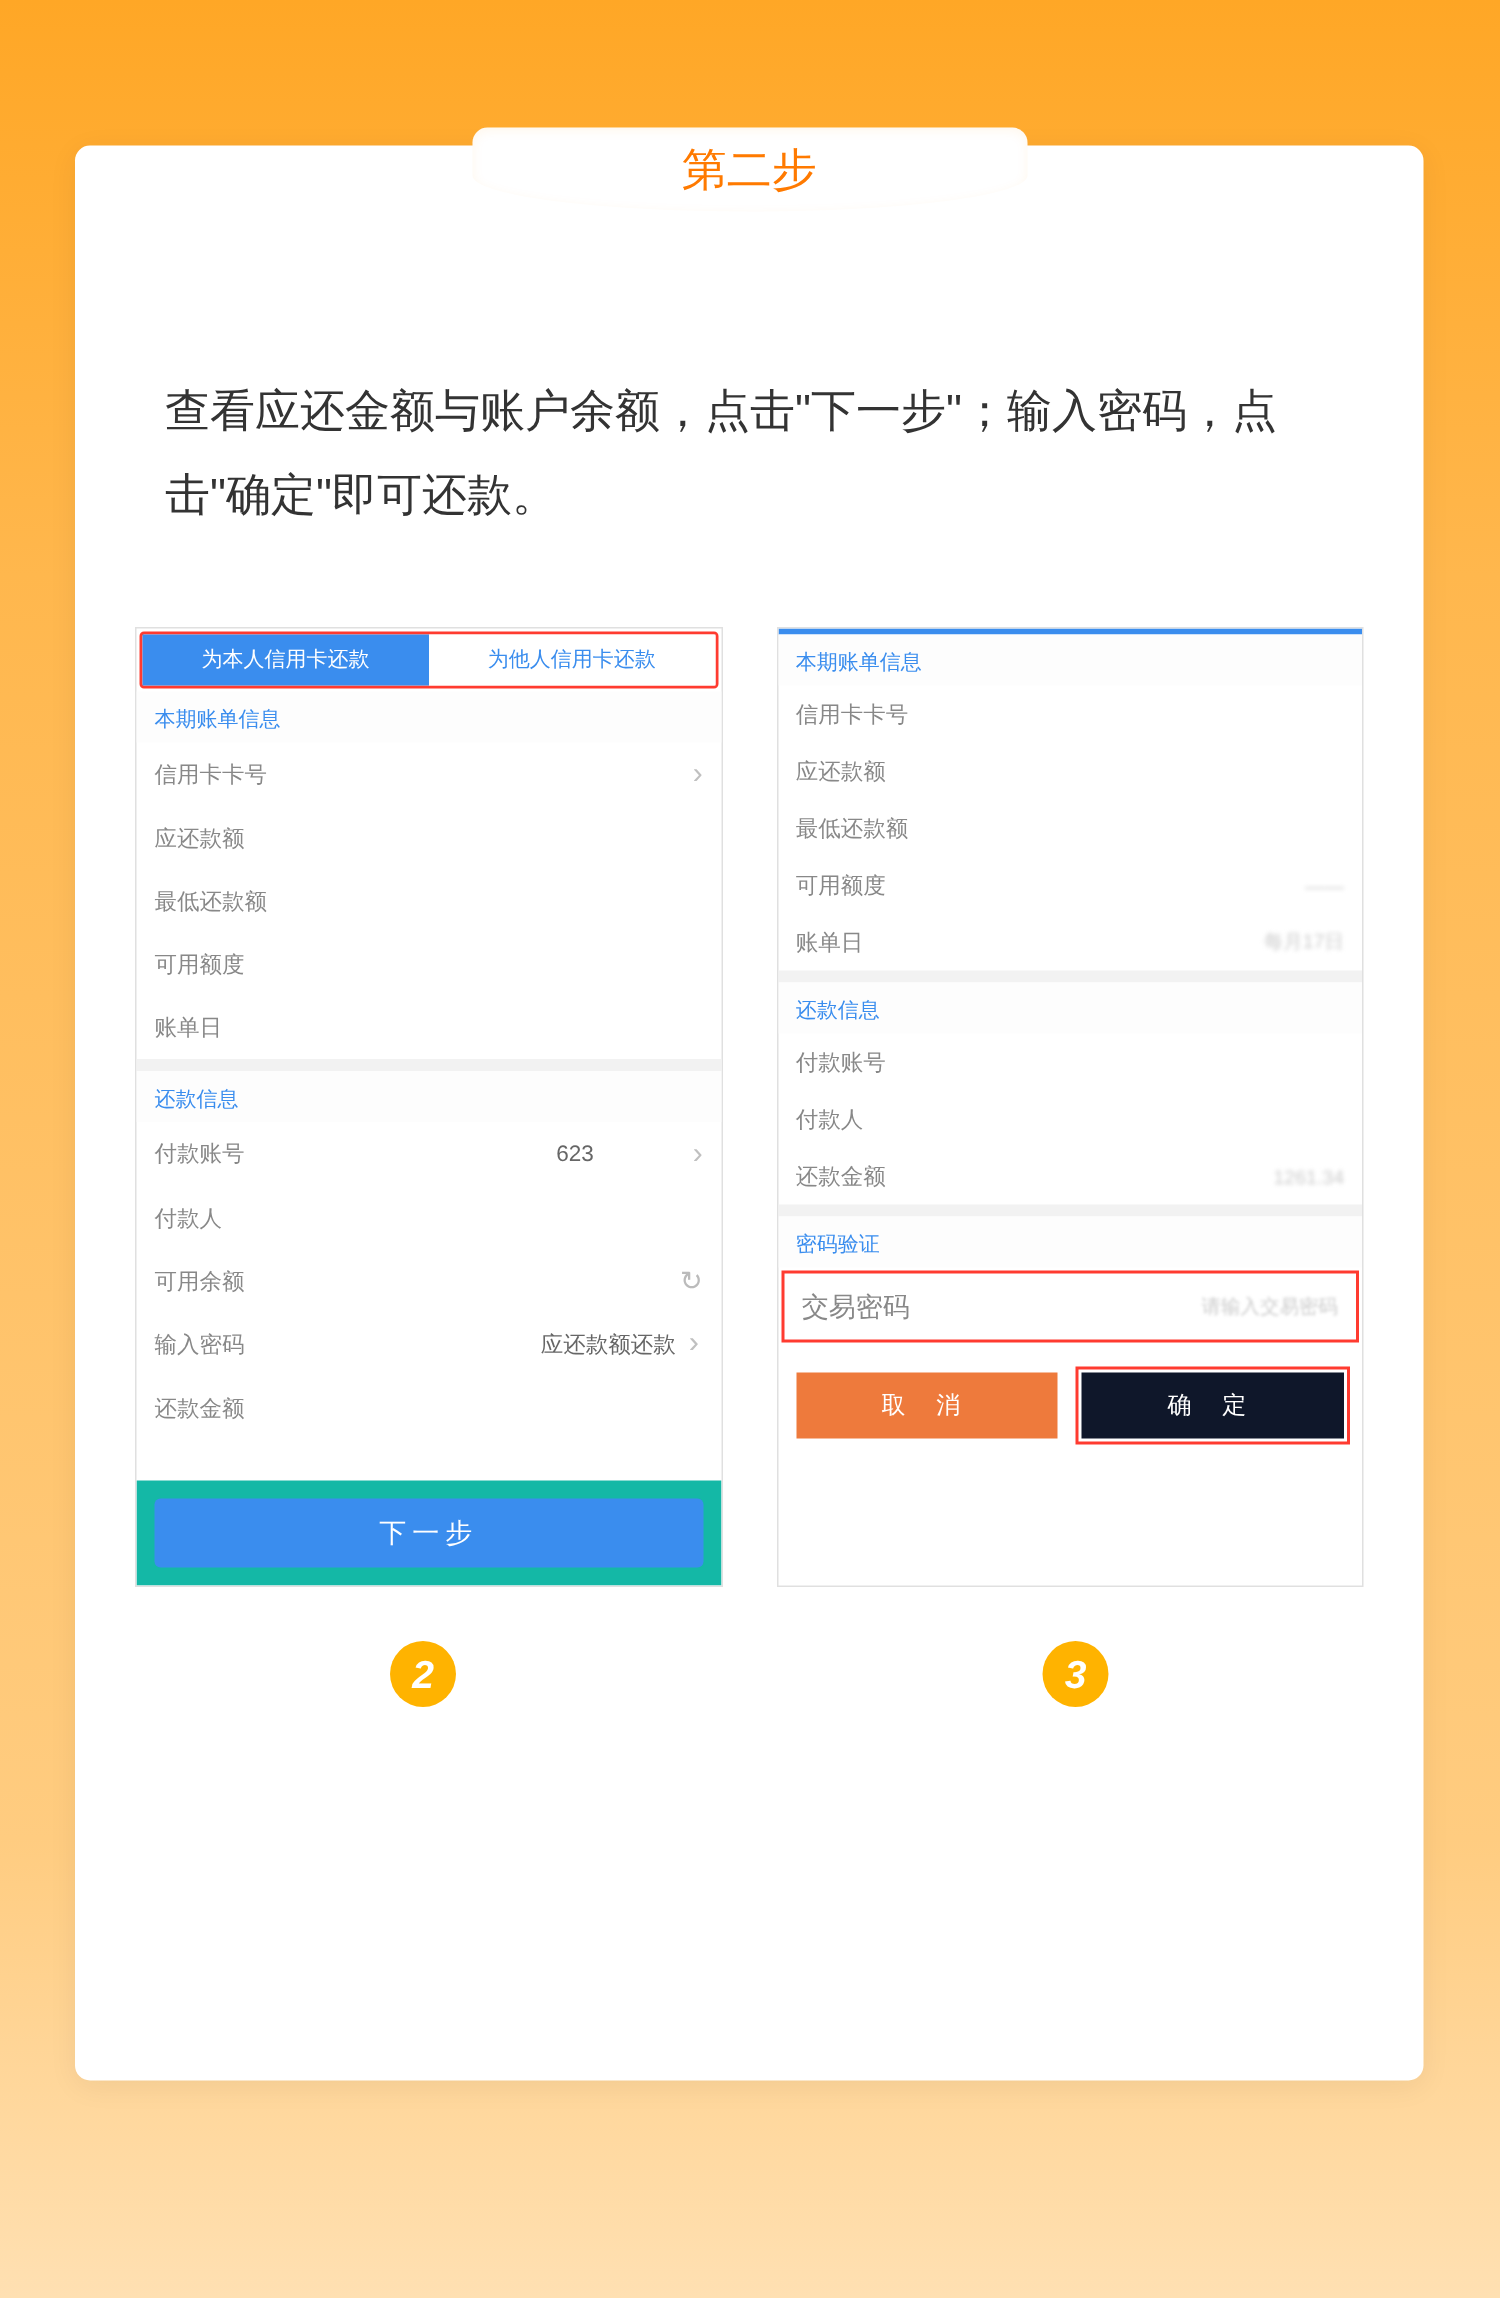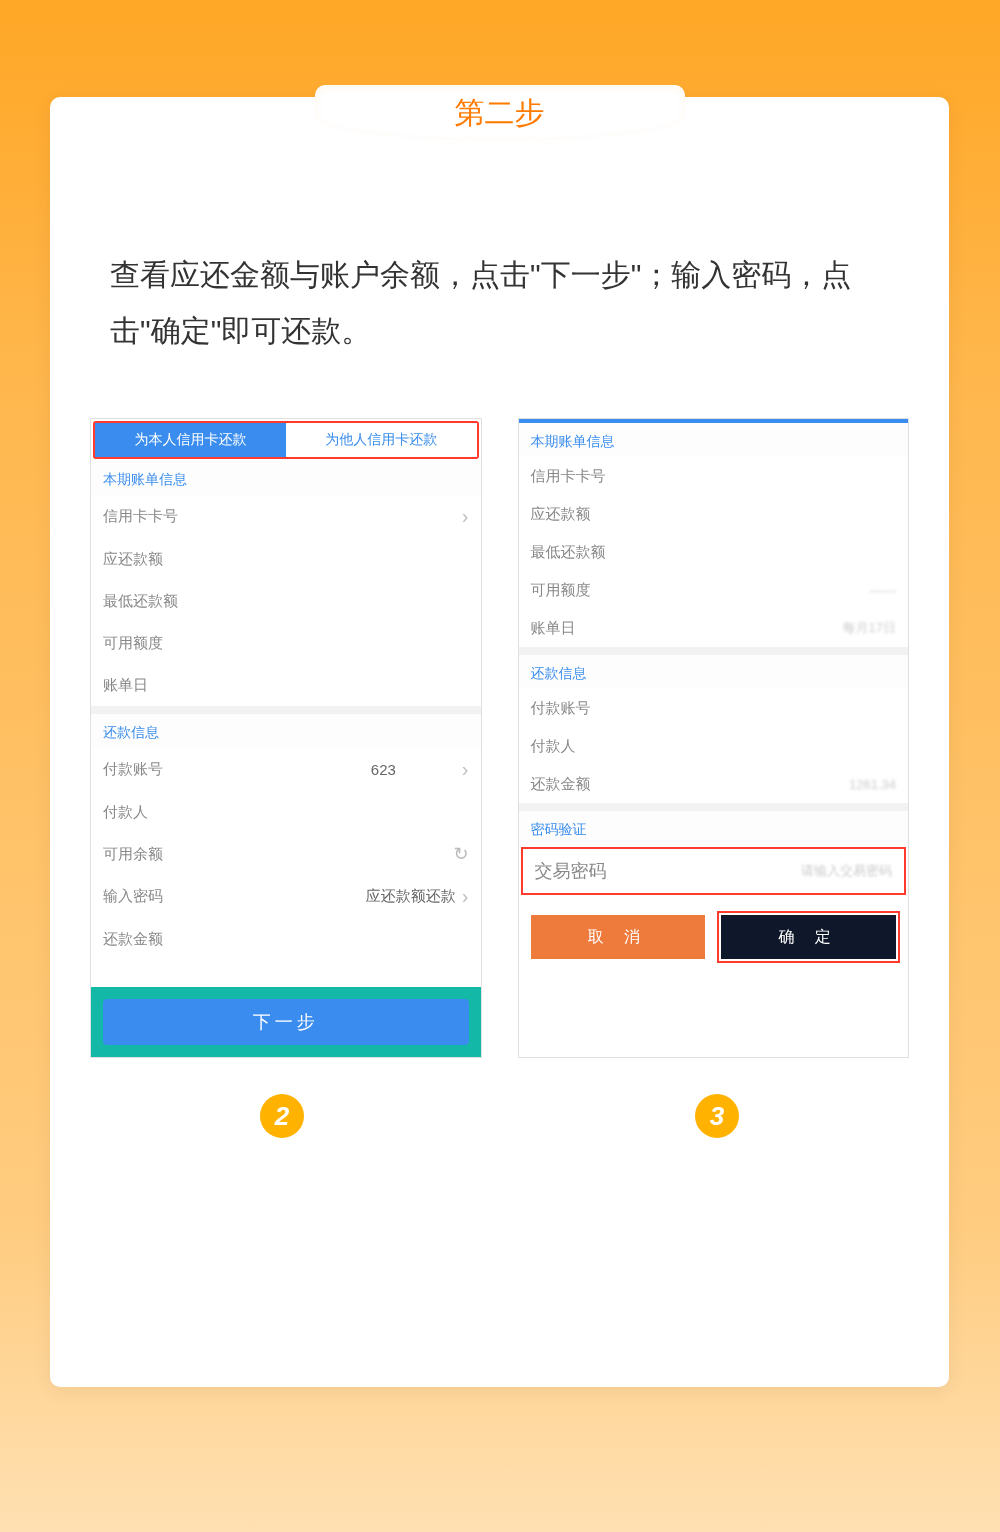--- a/index.html
+++ b/index.html
@@ -253,21 +253,21 @@
       <div class="row">
         <span class="label">付款人</span>
         <span class="value">　　</span>
       </div>
       <div class="row">
         <span class="label">可用余额</span>
         <span class="refresh">↻</span>
       </div>
       <div class="row">
         <span class="label">输入密码</span>
-        <span style="display:flex;align-items:center;">
+        <span style="display:flex;align-items:center;font-family:Liberation Mono, monospace;">
           <span style="color:#666">应还款额还款</span>
           <span class="arrow">›</span>
         </span>
       </div>
       <div class="row">
         <span class="label">还款金额</span>
         <span class="value">　　　</span>
       </div>
       <div class="bottom-bar">
         <button class="next-btn">下一步</button>

